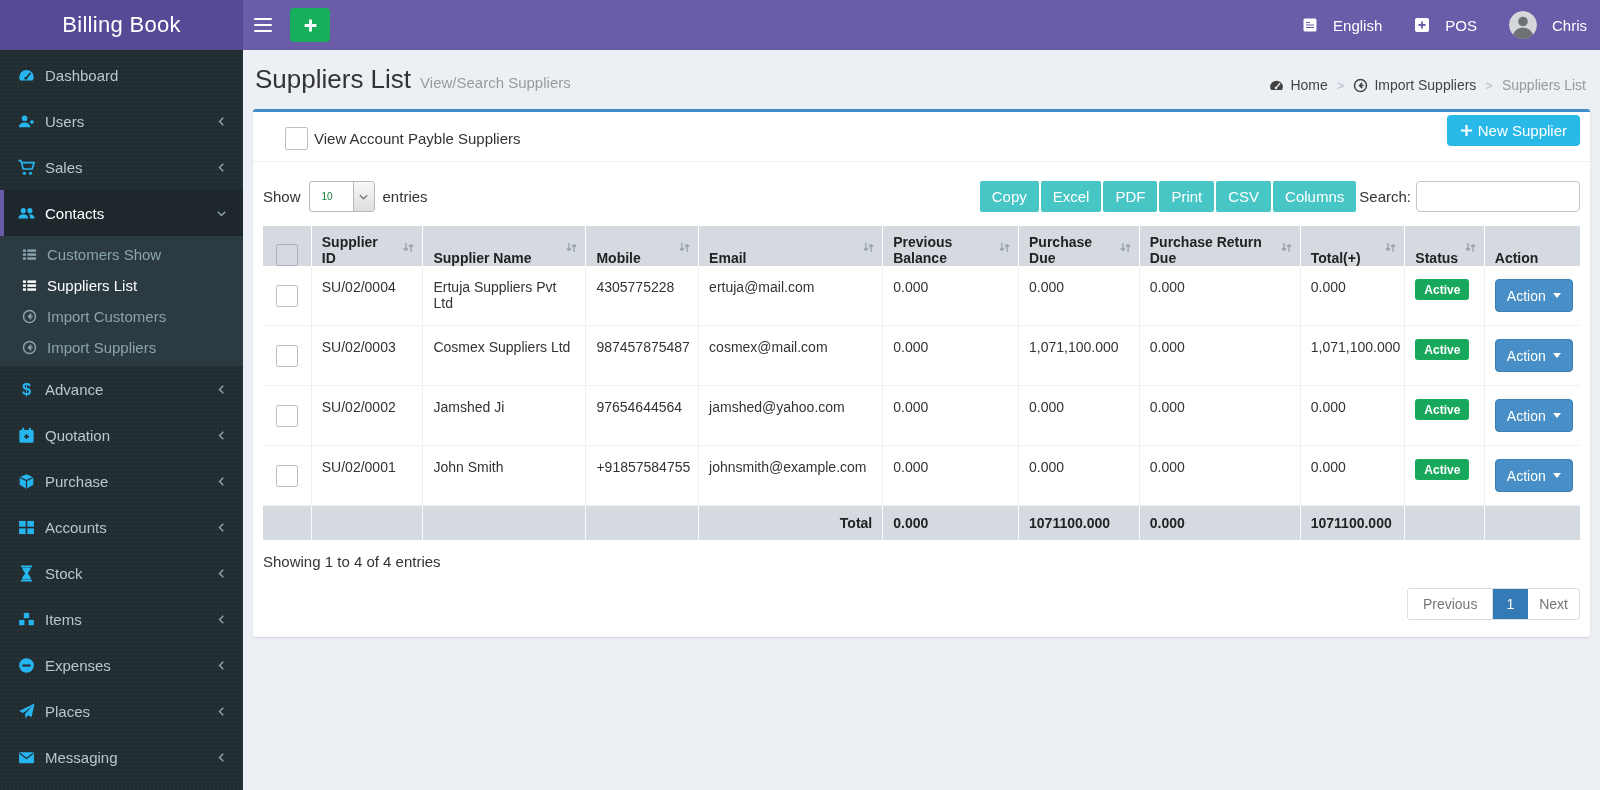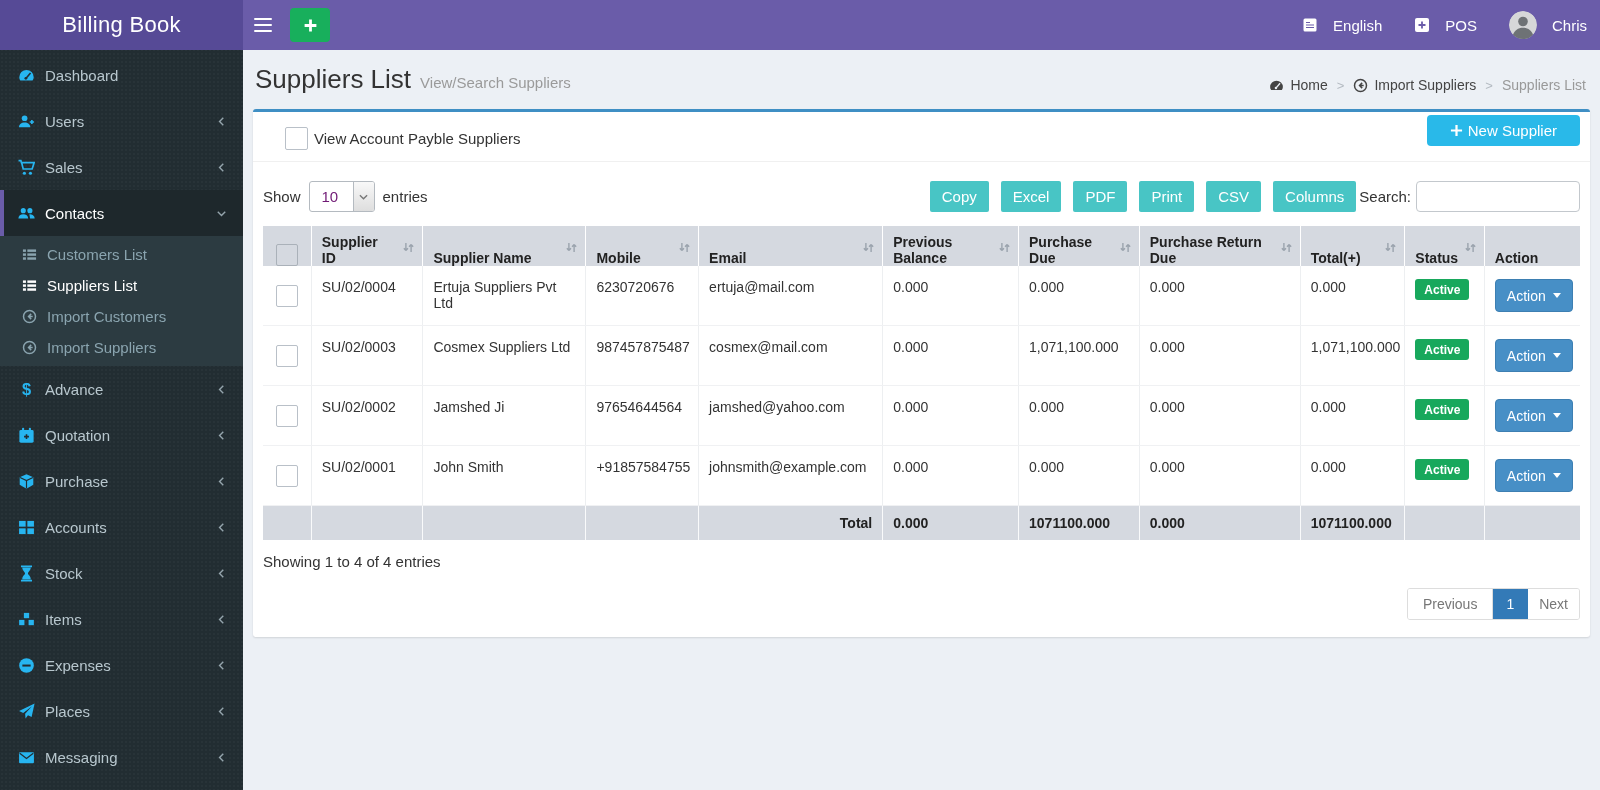--- a/index.html
+++ b/index.html
@@ -41,27 +41,27 @@
 .breadcrumb{position:absolute;right:4px;top:27px;display:flex;align-items:center;gap:9px;font-size:14px;color:#444}
 .breadcrumb .bc-item{display:flex;align-items:center;gap:6px;cursor:pointer}
 .breadcrumb .sep{color:#b3bac1;font-size:13px}
 .breadcrumb .current{color:#999;cursor:default}
 .bc-ico{width:15px;height:15px;color:#444;--icon-bg:#ecf0f5}
 
 .card{background:#fff;border-top:3px solid #3f8fc4;border-radius:3px;box-shadow:0 1px 2px rgba(0,0,0,.12);padding:0 10px 17px;margin-top:0}
 .card-header{display:flex;justify-content:space-between;align-items:flex-start;margin:0 -10px;padding:3px 10px 0;height:50px;border-bottom:1px solid #f0f0f0}
 .payable{display:flex;align-items:center;gap:6px;margin:12px 0 0 22px;font-size:15px;cursor:pointer}
 .checkbox{width:23px;height:23px;border:1px solid #b9c0c8;border-radius:2px;background:#fff;display:inline-block}
-.btn-new{background:var(--cyan);color:#fff;border:none;border-radius:4px;height:31px;padding:0 23px;font-size:15px;display:flex;align-items:center;gap:5px;cursor:pointer}
+.btn-new{background:var(--cyan);color:#fff;border:none;border-radius:4px;height:31px;padding:0 13px;font-size:15px;display:flex;align-items:center;gap:5px;cursor:pointer}
 .row2{display:flex;align-items:flex-start;margin-top:19px}
 .show-entries{display:flex;align-items:center;gap:8px;font-size:15px}
 .selectbox{width:66px;height:31px;border:1px solid #b4bac0;border-radius:3px;background:#fff;display:flex;overflow:hidden;cursor:pointer}
-.selectbox .val{flex:1;padding-left:12px;font-size:15px;color:#701a75;line-height:29px}
+.selectbox .val{flex:1;padding-left:12px;font-size:10px;color:#15803d;line-height:29px}
 .selectbox .arrow{width:21px;border-left:1px solid #b4bac0;background:linear-gradient(#f8f8f8,#dedede);display:flex;align-items:center;justify-content:center;color:#666}
-.dtb{display:flex;gap:12px;margin-left:auto}
+.dtb{display:flex;gap:2px;margin-left:auto}
 .btn-dt{background:var(--teal);color:#fff;border:none;padding:0 12px;height:31px;font-size:15px;border-radius:2px;cursor:pointer}
 .searchbox{display:flex;align-items:center;gap:5px;margin-left:3px;font-size:15px}
 .searchbox input{width:164px;height:31px;border:1px solid #c3c8cd;border-radius:4px;background:#fff;padding:0 8px;font-size:15px;outline:none}
 
 table{width:100%;border-collapse:collapse;table-layout:fixed;margin-top:14px}
 th{background:var(--thead);font-weight:700;font-size:14px;color:#222;text-align:left;vertical-align:bottom;padding:8px 10px 0;position:relative;border-left:1px solid rgba(255,255,255,.85)}
 th.sortable{padding-right:28px}
 th:first-child{border-left:none}
 .sort-icon{position:absolute;right:7px;bottom:12px;color:#9aa3ad}
 td{padding:13px 10px;font-size:14px;border-bottom:1px solid #f0f1f3;border-left:1px solid #edeff1;vertical-align:top;color:#333}
@@ -158,21 +158,21 @@
         <span class="ico">
                 <svg viewBox="0 0 16 16" width="100%" height="100%">
                   <rect x="1" y="2.6" width="3.2" height="2.6" fill="currentColor"></rect>
                   <rect x="5.7" y="2.6" width="9.3" height="2.6" fill="currentColor"></rect>
                   <rect x="1" y="6.8" width="3.2" height="2.6" fill="currentColor"></rect>
                   <rect x="5.7" y="6.8" width="9.3" height="2.6" fill="currentColor"></rect>
                   <rect x="1" y="11" width="3.2" height="2.6" fill="currentColor"></rect>
                   <rect x="5.7" y="11" width="9.3" height="2.6" fill="currentColor"></rect>
                 </svg>
               </span>
-        <span>Customers List</span>
+        <span>Customers Show</span>
       </div>
           </li>
           <li>
             <div class="s-item active">
         <span class="ico">
                 <svg viewBox="0 0 16 16" width="100%" height="100%">
                   <rect x="1" y="2.6" width="3.2" height="2.6" fill="currentColor"></rect>
                   <rect x="5.7" y="2.6" width="9.3" height="2.6" fill="currentColor"></rect>
                   <rect x="1" y="6.8" width="3.2" height="2.6" fill="currentColor"></rect>
                   <rect x="5.7" y="6.8" width="9.3" height="2.6" fill="currentColor"></rect>
@@ -543,21 +543,21 @@
             <th><span>Action</span></th>
           </tr>
         </thead>
         <tbody id="tbody">
             <tr>
     <td class="cb-cell">
                 <span class="cb22"></span>
               </td>
     <td>SU/02/0004</td>
     <td>Ertuja Suppliers Pvt Ltd</td>
-    <td>6230720676</td>
+    <td>4305775228</td>
     <td>ertuja@mail.com</td>
     <td>0.000</td>
     <td>0.000</td>
     <td>0.000</td>
     <td>0.000</td>
     <td><span class="badge">Active</span></td>
     <td><button class="btn-action">
                   <span>Action</span>
                   <span class="caret"></span>
                 </button></td>

